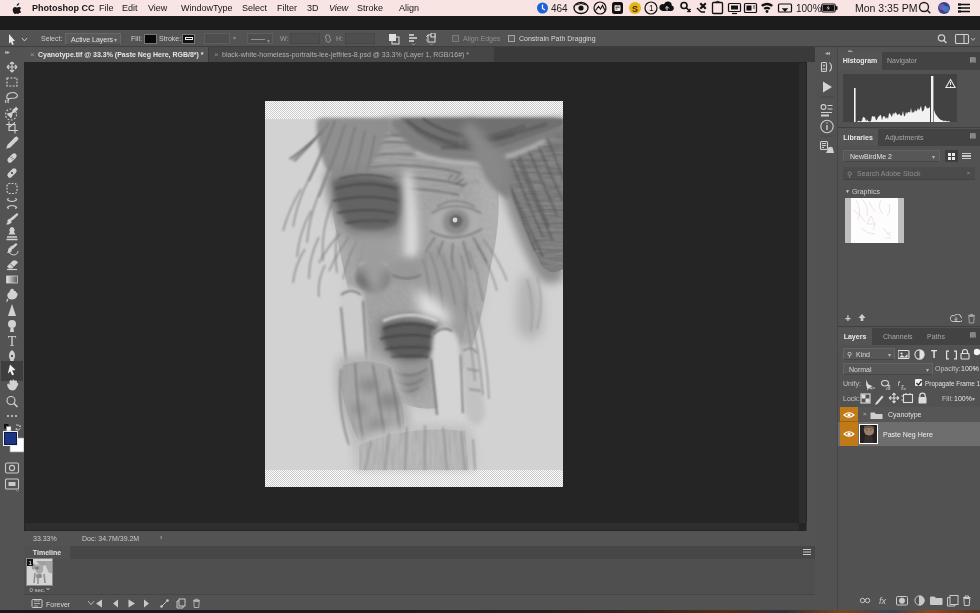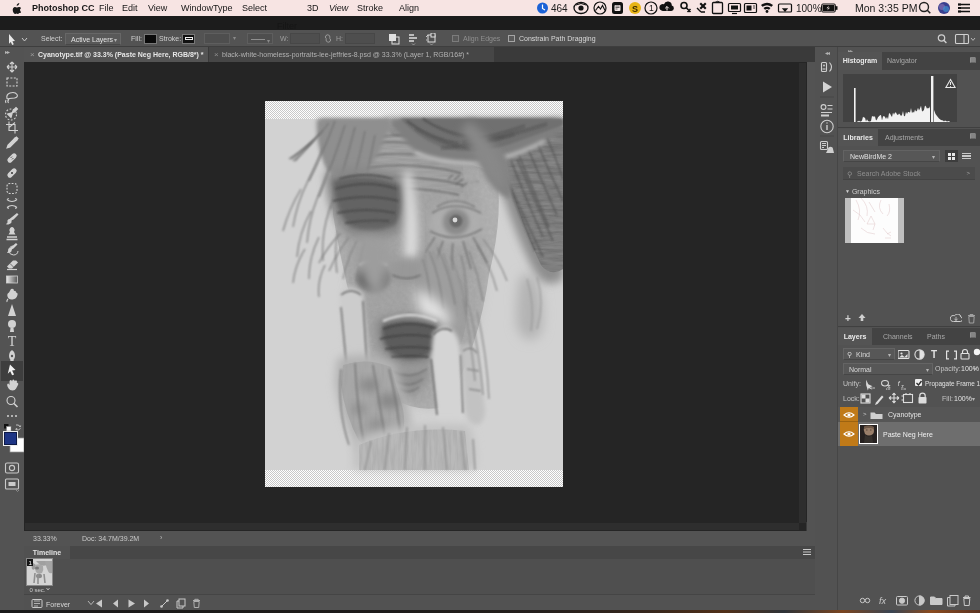--- a/index.html
+++ b/index.html
@@ -16,21 +16,21 @@
     <svg class="abs" style="left:12px;top:2.5px;" width="9" height="11" viewBox="0 0 9 11">
       <path d="M4.6,2.6 q0.1,-1.2 1.1,-1.9 q0.8,-0.6 1.6,-0.6 q0,1.1 -0.8,1.9 q-0.8,0.8 -1.9,0.6 z M7.2,10 q-0.6,0.9 -1.5,0.9 q-0.7,0 -1.2,-0.3 q-0.5,0.3 -1.2,0.3 q-0.9,0 -1.6,-1 q-1,-1.4 -1,-3.2 q0,-2.4 1.9,-2.8 q0.7,-0.1 1.4,0.3 q0.5,0.3 0.9,0.3 q0.3,0 0.9,-0.3 q0.8,-0.4 1.5,-0.3 q1.2,0.2 1.8,1.2 q-1.2,0.8 -1.1,2 q0.1,1.3 1.2,1.9 q-0.4,0.6 -1,1 z" fill="#1a1a1a"></path>
     </svg>
     <span class="abs" style="left:32px;top:3px;font-weight:bold;">Photoshop CC</span>
     <span class="abs" style="left:99px;top:3px;">File</span>
     <span class="abs" style="left:122px;top:3px;">Edit</span>
     <span class="abs" style="left:148px;top:3px;">View</span>
     <span class="abs" style="left:181px;top:3px;">Window</span>
     <span class="abs" style="left:213px;top:3px;">Type</span>
     <span class="abs" style="left:242px;top:3px;">Select</span>
-    <span class="abs" style="left:277px;top:21px;">Filter</span>
+    <span class="abs" style="left:277px;top:3px;">Filter</span>
     <span class="abs" style="left:307px;top:3px;">3D</span>
     <span class="abs" style="left:329px;top:3px;font-style:italic;">View</span>
     <span class="abs" style="left:357px;top:3px;">Stroke</span>
     <span class="abs" style="left:399px;top:3px;">Align</span>
     <svg class="abs" style="left:530px;top:0;" width="450" height="16" viewBox="0 0 450 16">
       <g>
         <circle cx="12.5" cy="8" r="5.5" fill="#1c62d6"></circle>
         <path d="M12.5,4.5 v4 l2.5,1.5" stroke="#fff" stroke-width="1.2" fill="none"></path>
         <text x="21" y="11.5" font-size="10" fill="#222" font-family="Liberation Sans">464</text>
         <g transform="translate(42,0)">

